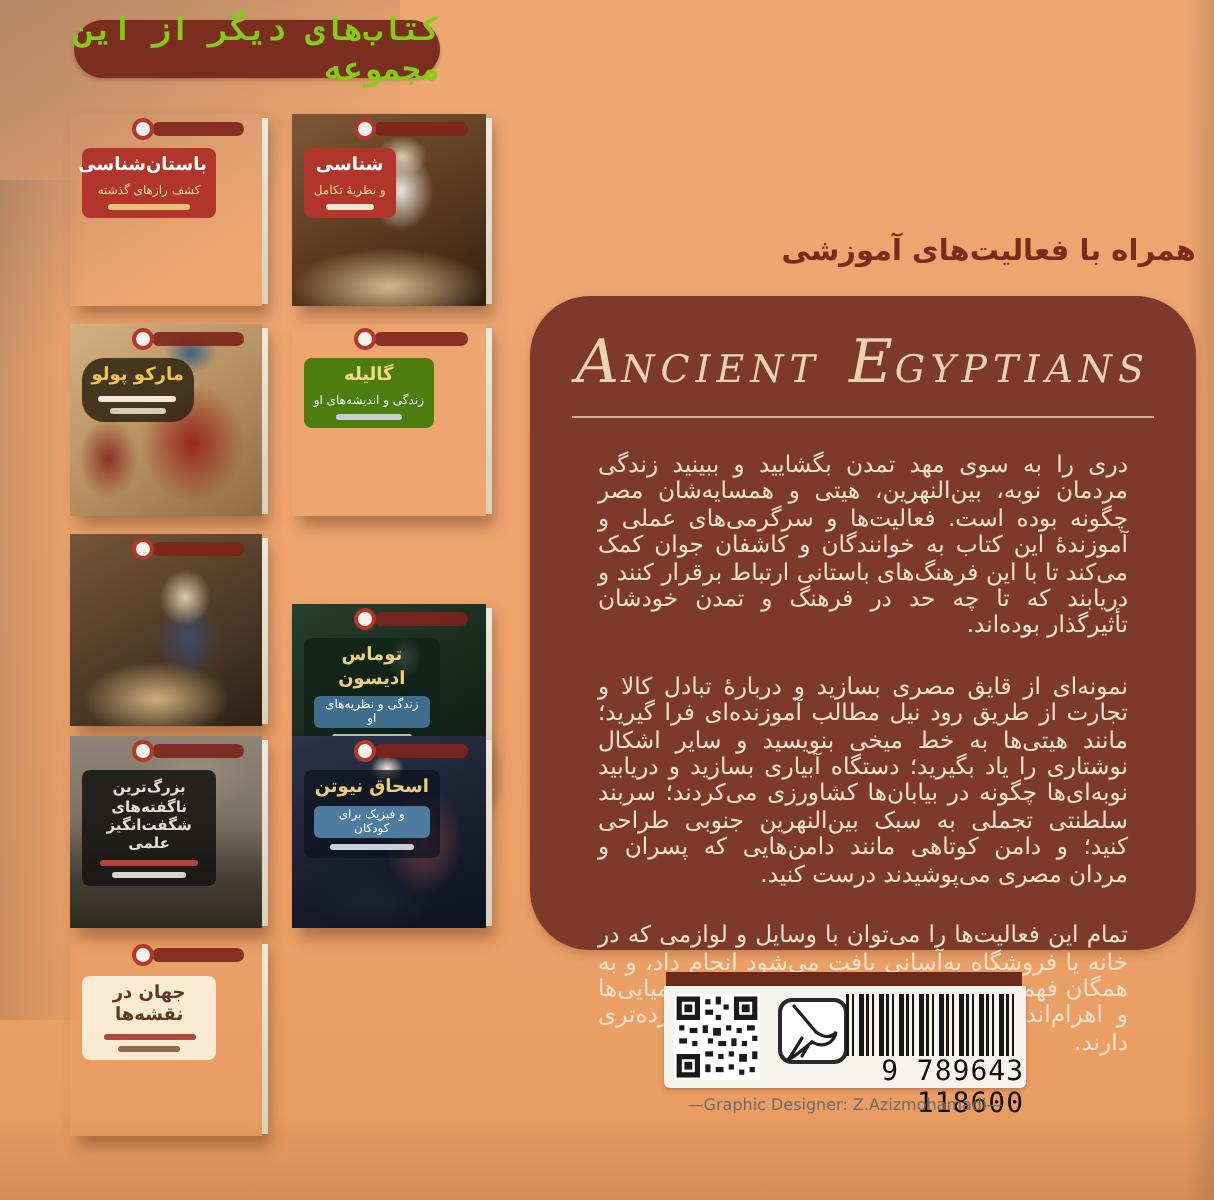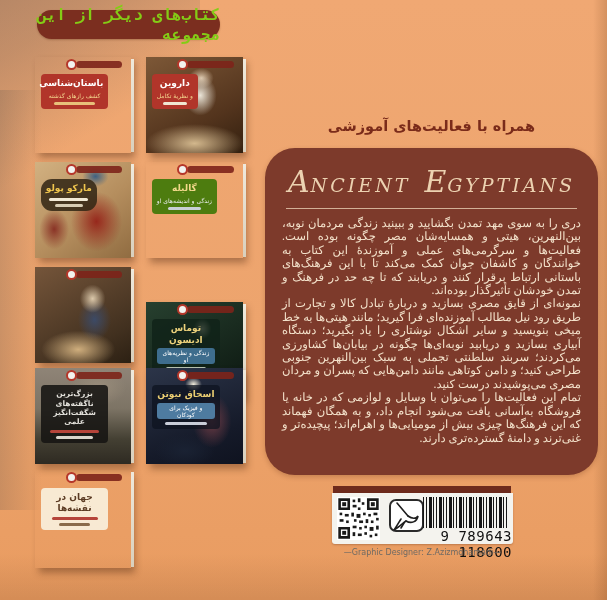--- a/index.html
+++ b/index.html
@@ -97,34 +97,34 @@
   .c-slate{background:#4d7c0f;} .c-slate .t{color:#f2d98b;} .c-slate .s{color:#eef0f2;}
   .c-olive{background:rgba(52,40,22,.88);border-radius:11px;} .c-olive .t{color:#f0c64e;}
   .c-green{background:rgba(16,34,24,.82);} .c-green .t{color:#ecd27c;}
   .c-green .s{background:#3e6d8d;color:#fff;border-radius:3px;padding:1px 3px;}
   .c-night{background:rgba(12,18,30,.72);} .c-night .t{color:#eccf72;}
   .c-night .s{background:#4e7ba0;color:#fff;border-radius:3px;padding:1px 3px;}
   .c-dark{background:rgba(22,20,18,.88);} .c-dark .t{color:#e2e0da;font-size:7.5px;}
   .c-cream{background:rgba(248,240,220,.92);} .c-cream .t{color:#5a3a22;}
 
   
-  .tagline{position:absolute;left:265px;top:118px;width:333px;text-align:center;
+  .tagline{position:absolute;left:265px;top:118px;width:333px;
     direction:rtl;color:#7a2b1a;font-size:14.5px;font-weight:bold;}
   .info-box{
     position:absolute;left:265px;top:148px;width:333px;height:327px;
     background:#7d3a2b;border-radius:30px;box-shadow:0 2px 5px rgba(90,40,15,.25);
     box-sizing:border-box;padding:14px 17px 10px;
   }
   .eg-title{display:flex;justify-content:center;align-items:baseline;gap:14px;
     color:#ecd2b1;font-family:"DejaVu Serif",serif;font-style:italic;margin-top:2px;}
   .eg-title .word{letter-spacing:3px;font-size:19px;}
   .eg-title .ini{font-size:30px;letter-spacing:0;margin-right:1px;}
   .eg-rule{height:1px;background:rgba(240,216,188,.75);margin:9px 4px 8px;}
   .box-text{direction:rtl;text-align:justify;color:#f3e1ca;font-size:11.6px;line-height:13.4px;}
-  .box-text p{margin:0;font-family:Liberation Serif, serif;}
+  .box-text p{margin:17px;}
 
   
   .maroon-bar{position:absolute;left:333px;top:486px;width:178px;height:7px;background:#6d2a1c;}
   .barcode-box{position:absolute;left:332px;top:493px;width:181px;height:51px;background:#f4f3ee;
     border-radius:0 0 3px 3px;box-shadow:0 1px 2px rgba(90,40,15,.3);}
   .qr{position:absolute;left:5px;top:4px;width:43px;height:43px;background:#fff;}
   .logo-frame{position:absolute;left:57px;top:6px;width:31px;height:29px;border:2px solid #2a2a2a;
     border-radius:7px;background:#fff;}
   .barcode{position:absolute;left:91px;top:4px;width:86px;height:31px;background:
     repeating-linear-gradient(90deg,#161616 0 1.5px,#f4f3ee 1.5px 3px,#161616 3px 4px,#f4f3ee 4px 6.5px,#161616 6.5px 9px,#f4f3ee 9px 10px);}
@@ -156,21 +156,21 @@
     <span class="microbar" style="background:#e8c07a;width:70%;"></span>
   </div>
 </div>
 
 <div class="book pos-1r b-darwin">
   <div class="art"></div>
   <div class="banner">
       <span class="dot"></span>
     </div>
   <div class="chip c-red">
-    <span class="t">داروین</span>
+    <span class="t">شناسی</span>
     <span class="s">و نظریهٔ تکامل</span>
     <span class="microbar" style="background:#f0e6d2;width:65%;"></span>
   </div>
 </div>
 
 <div class="book pos-2l b-marcopolo">
   <div class="art"></div>
   <div class="banner">
       <span class="dot"></span>
     </div>

